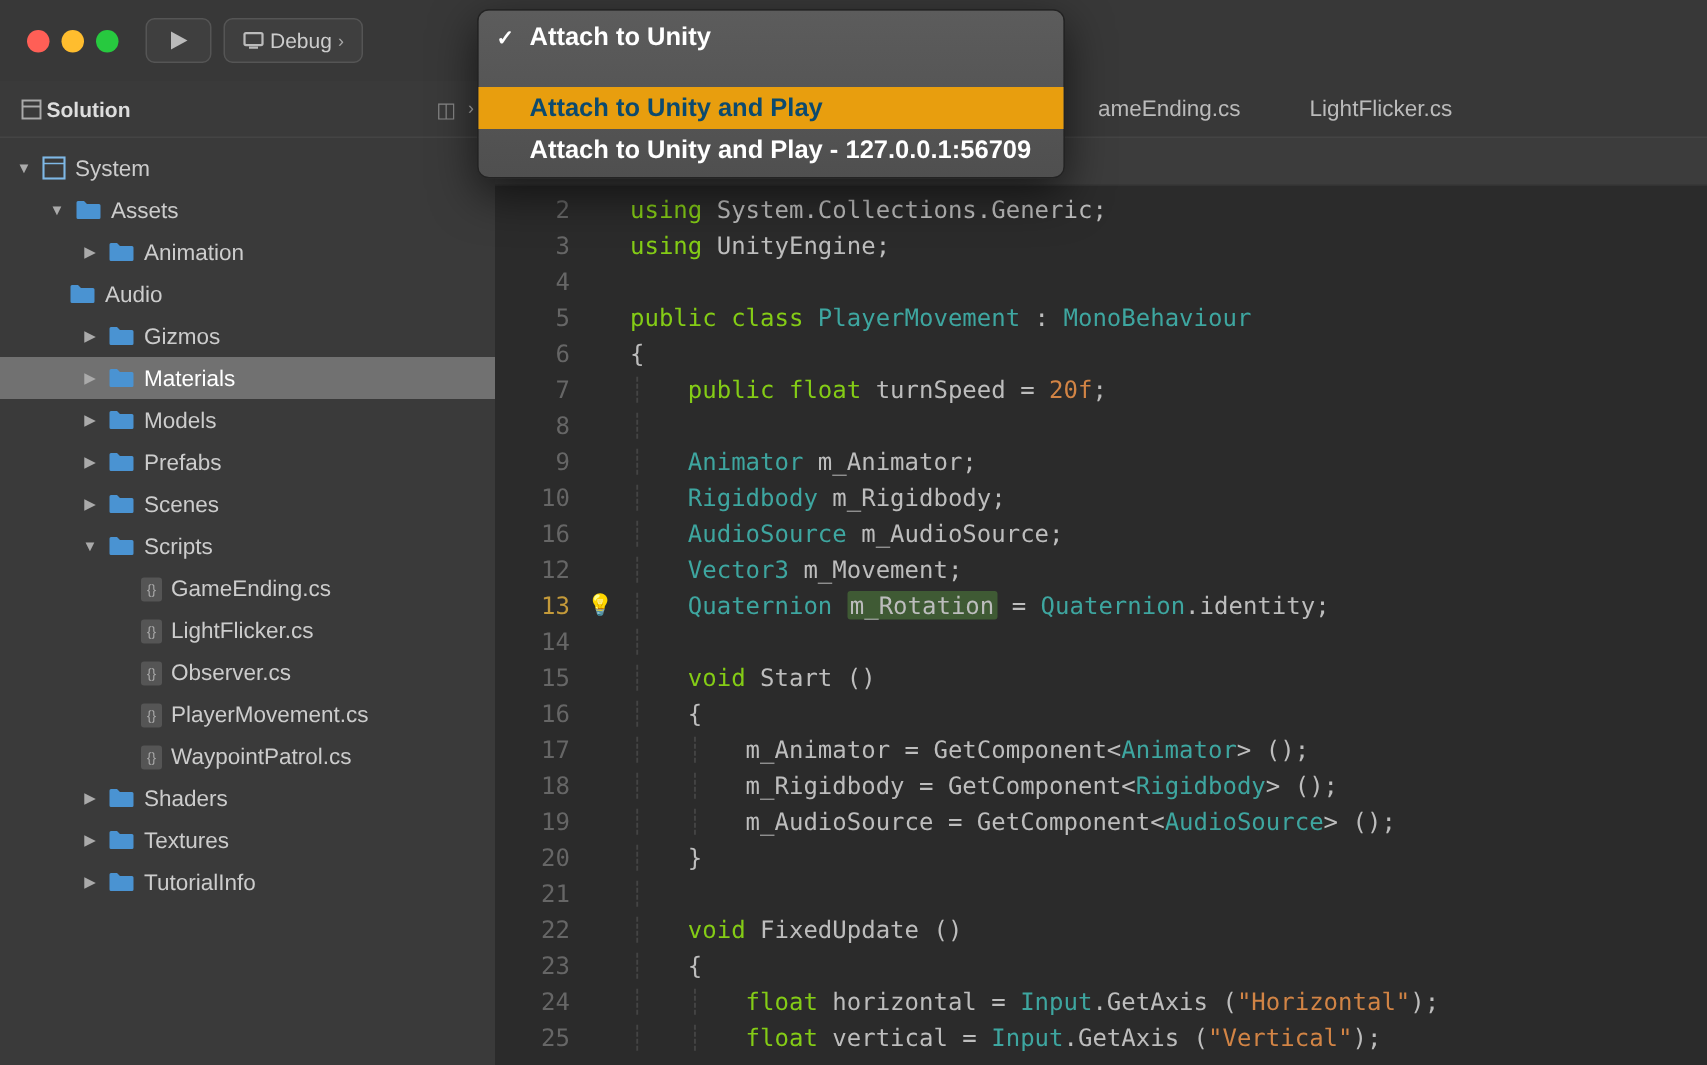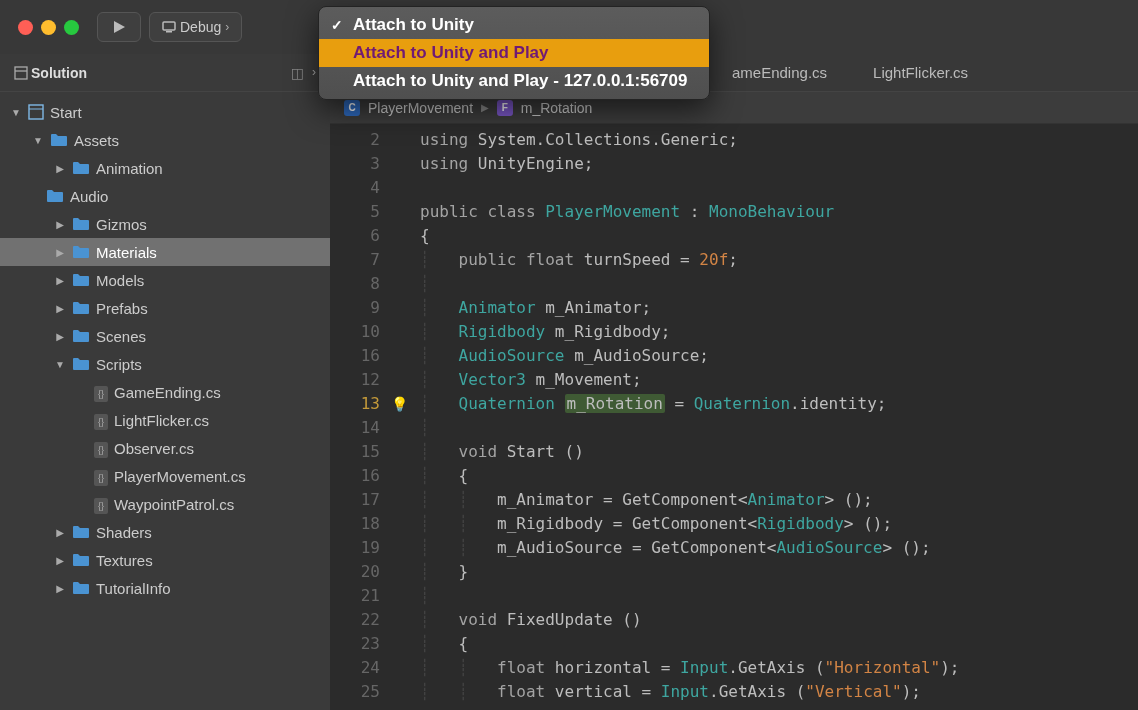--- a/index.html
+++ b/index.html
@@ -61,21 +61,22 @@
     align-items: center;
     padding: 4px 12px 4px 12px;
     font-size: 17px;
     font-weight: 600;
     color: #fff;
     height: 28px;
   }
   .dropdown-item .check { width: 22px; font-size: 14px; }
   .dropdown-item.selected {
     background: #e89e0e;
-    color: #701a75;
+    color: #0c4a6e;
+    margin-top: 19px;
   }
 
   .body {
     display: flex;
     height: calc(100% - 54px);
   }
   .sidebar {
     width: 330px;
     background: #3a3a3a;
     display: flex;
@@ -147,21 +148,21 @@
   .gutter { width:60px; text-align:right; padding: 4px 10px 0 0; color:#666; background:#2b2b2b;}
   .gutter .ln { height:24px;}
   .gutter .ln.hl { color:#c49a3a; font-weight:500;}
   .hint-col { width:20px; padding-top:4px;}
   .hint-col .hln { height:24px; display:flex;align-items:center;justify-content:center;}
   .bulb { color:#e2a922; font-size:14px;}
   .code-body { padding-top:4px; white-space:pre; flex:1; color:#bdbdbd;}
   .code-body .cl { height:24px; padding-left: 10px;}
   .indent-guide{ color:#444;}
 
-  .kw { color:#a3a3a3;}
+  .kw { color:#84cc16;}
   .type { color:#3ea6a0;}
   .str { color:#d28445;}
   .num { color:#d28445;}
   .hl-sym { background:#3f5a34; border-radius:2px; padding:0 2px;}
 
   svg { display:block;}
 </style>
 </head>
 <body>
 
@@ -216,21 +217,21 @@
         <span class="chev">›</span>
       </div>
     </div>
     <div class="tree" id="tree">
         <div class="node" style="padding-left: 10px;">
           <span class="arrow">▼</span>
           <svg width="16" height="16" viewBox="0 0 16 16">
             <rect x="1" y="1" width="14" height="14" fill="none" stroke="#7fb8e6" stroke-width="1.4"></rect>
             <line x1="1" y1="5" x2="15" y2="5" stroke="#7fb8e6"></line>
           </svg>
-          <span>Start</span>
+          <span>System</span>
         </div>
         <div class="node" style="padding-left: 32px;">
           <span class="arrow">▼</span>
           <span>
             <svg width="18" height="14" viewBox="0 0 18 14">
               <path d="M1 3 L1 12 Q1 13 2 13 L16 13 Q17 13 17 12 L17 4 Q17 3 16 3 L8 3 L6 1 L2 1 Q1 1 1 2 Z" fill="#4a93d2"></path>
             </svg>
           </span>
           <span>Assets</span>
         </div>

